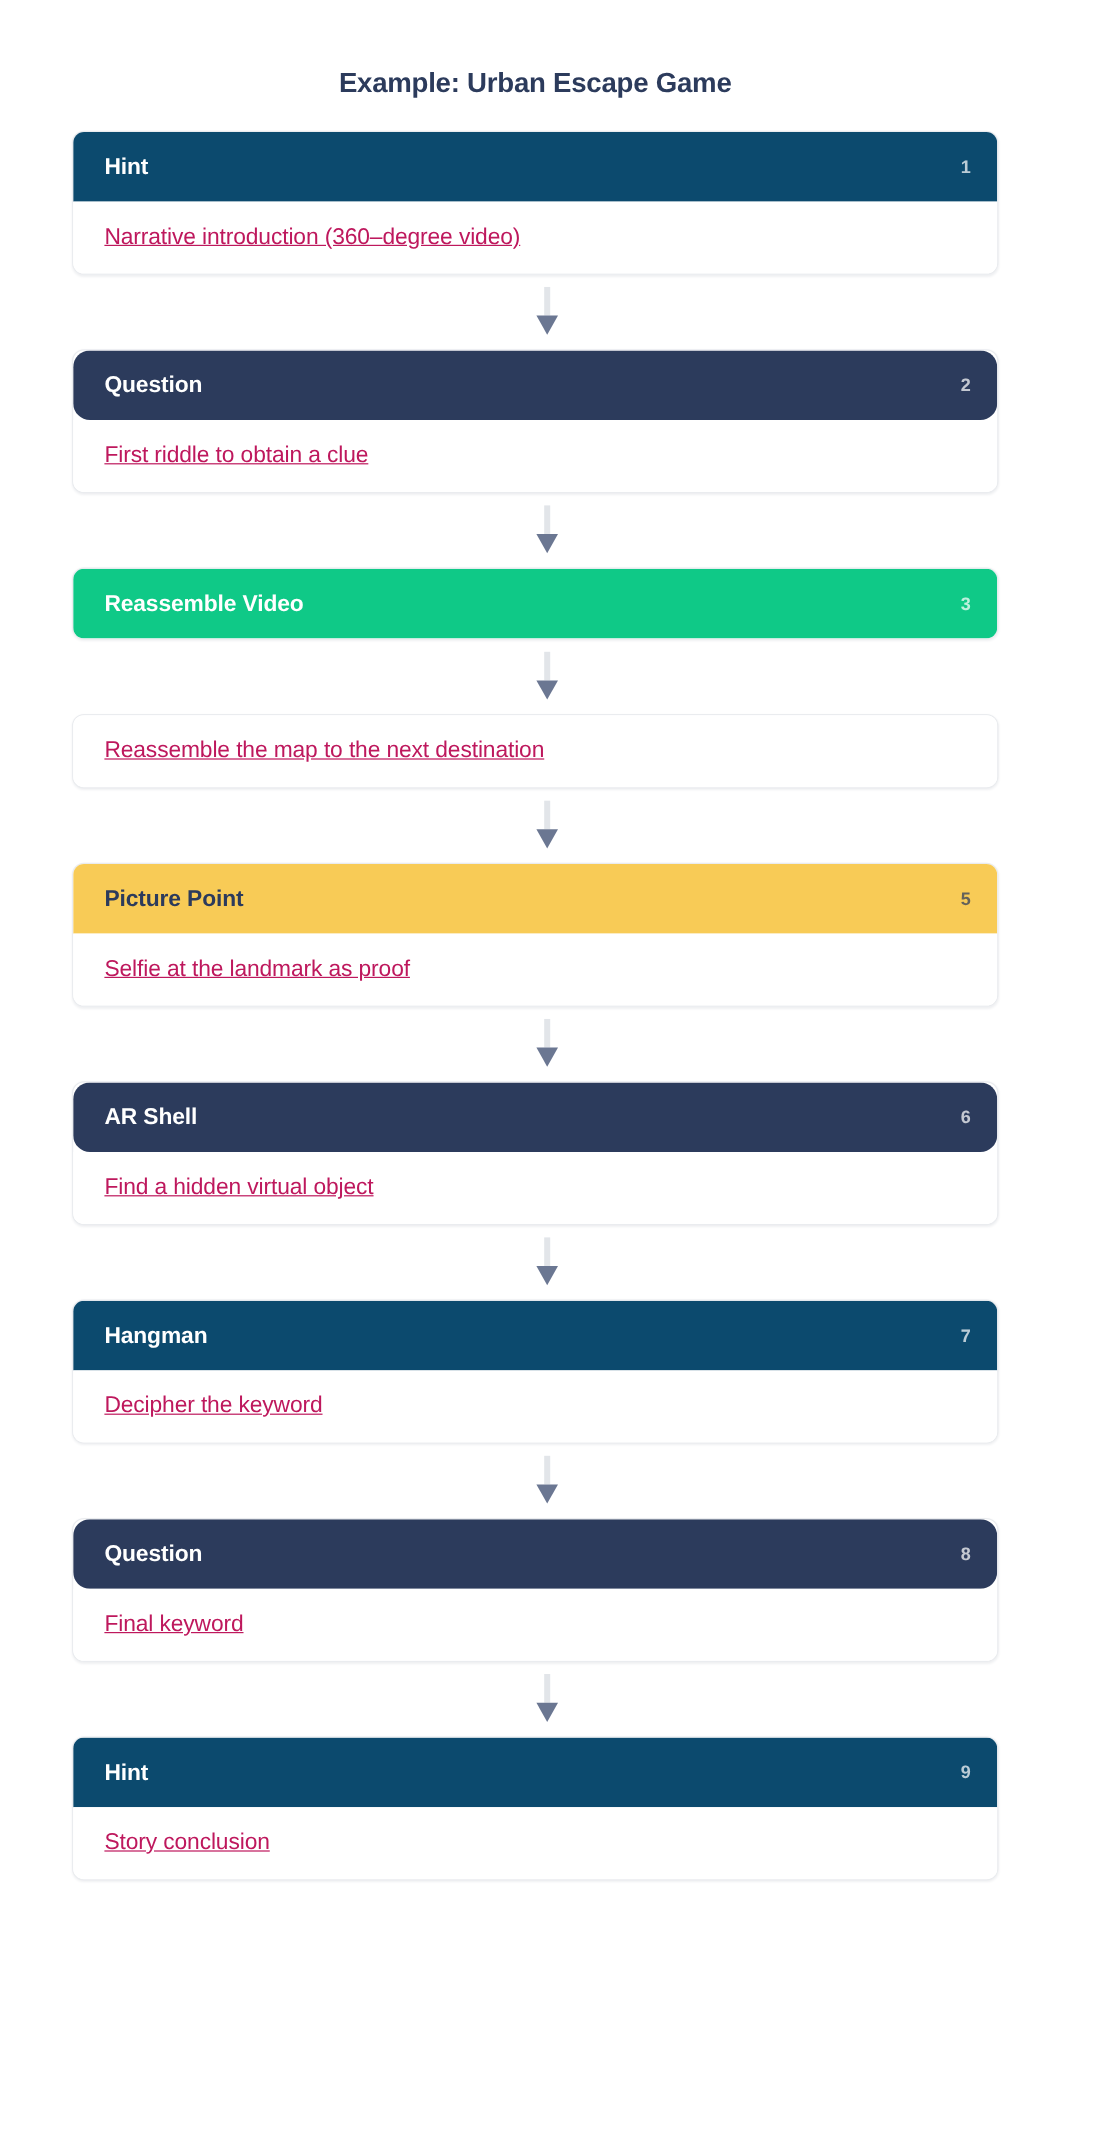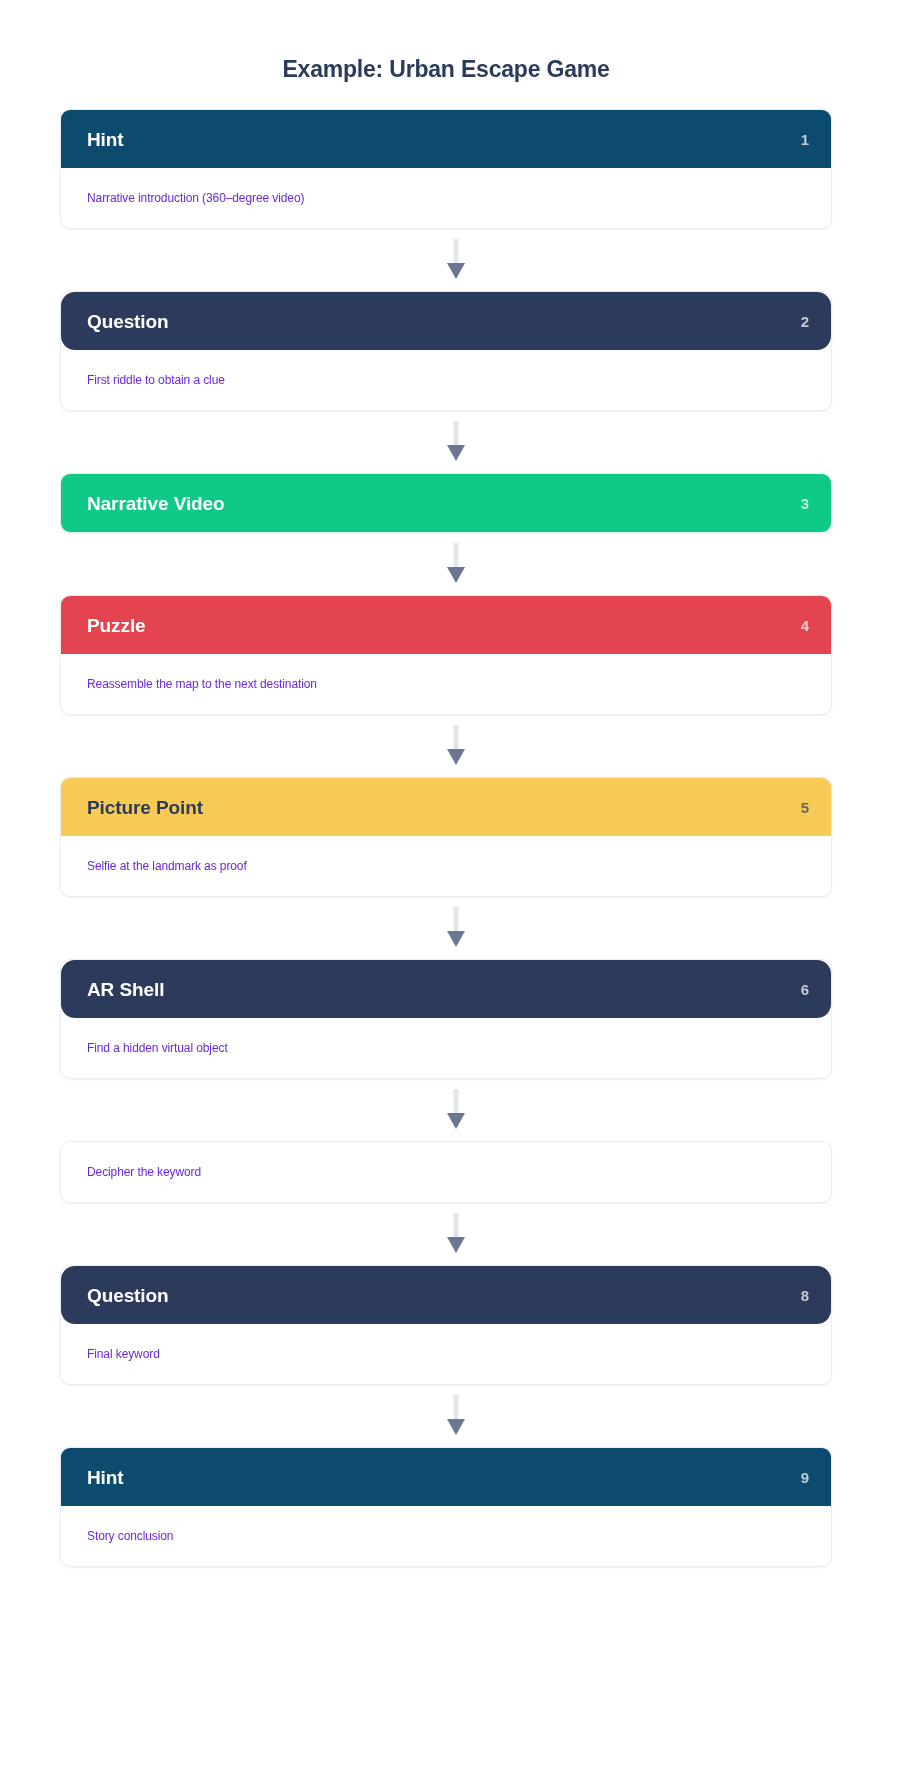--- a/index.html
+++ b/index.html
@@ -94,24 +94,25 @@
   .card-body {
     min-height: 60px;
     box-sizing: border-box;
     display: flex;
     align-items: center;
     padding: 0 26px;
     background: #ffffff;
   }
 
   .card-text {
-    font-size: 12px;
-    color: #6d28d9;
+    font-size: 19px;
+    color: #be185d;
     letter-spacing: -0.1px;
     line-height: 1.35;
+    text-decoration: underline;
   }
 
   .connector {
     height: 62px;
     display: flex;
     align-items: center;
     justify-content: center;
     position: relative;
     left: 10px;
   }
@@ -160,39 +161,35 @@
   <div class="connector">
     <svg width="22" height="42" viewBox="0 0 22 42" aria-hidden="true">
       <rect x="8.5" y="0" width="5" height="24" fill="#E2E5E9"></rect>
       <polygon points="2,24 20,24 11,40" fill="#6B7792"></polygon>
     </svg>
   </div>
 
   <div class="step">
     <div class="card ink-light">
       <div class="card-header hdr-green">
-        <span class="card-title">Narrative Video</span>
+        <span class="card-title">Reassemble Video</span>
         <span class="card-index">3</span>
       </div>
     </div>
   </div>
 
   <div class="connector">
     <svg width="22" height="42" viewBox="0 0 22 42" aria-hidden="true">
       <rect x="8.5" y="0" width="5" height="24" fill="#E2E5E9"></rect>
       <polygon points="2,24 20,24 11,40" fill="#6B7792"></polygon>
     </svg>
   </div>
 
   <div class="step">
     <div class="card ink-light">
-      <div class="card-header hdr-red">
-        <span class="card-title">Puzzle</span>
-        <span class="card-index">4</span>
-      </div>
       <div class="card-body">
         <span class="card-text">Reassemble the map to the next destination</span>
       </div>
     </div>
   </div>
 
   <div class="connector">
     <svg width="22" height="42" viewBox="0 0 22 42" aria-hidden="true">
       <rect x="8.5" y="0" width="5" height="24" fill="#E2E5E9"></rect>
       <polygon points="2,24 20,24 11,40" fill="#6B7792"></polygon>
@@ -232,20 +229,24 @@
 
   <div class="connector">
     <svg width="22" height="42" viewBox="0 0 22 42" aria-hidden="true">
       <rect x="8.5" y="0" width="5" height="24" fill="#E2E5E9"></rect>
       <polygon points="2,24 20,24 11,40" fill="#6B7792"></polygon>
     </svg>
   </div>
 
   <div class="step">
     <div class="card ink-light">
+      <div class="card-header hdr-blue">
+        <span class="card-title">Hangman</span>
+        <span class="card-index">7</span>
+      </div>
       <div class="card-body">
         <span class="card-text">Decipher the keyword</span>
       </div>
     </div>
   </div>
 
   <div class="connector">
     <svg width="22" height="42" viewBox="0 0 22 42" aria-hidden="true">
       <rect x="8.5" y="0" width="5" height="24" fill="#E2E5E9"></rect>
       <polygon points="2,24 20,24 11,40" fill="#6B7792"></polygon>

